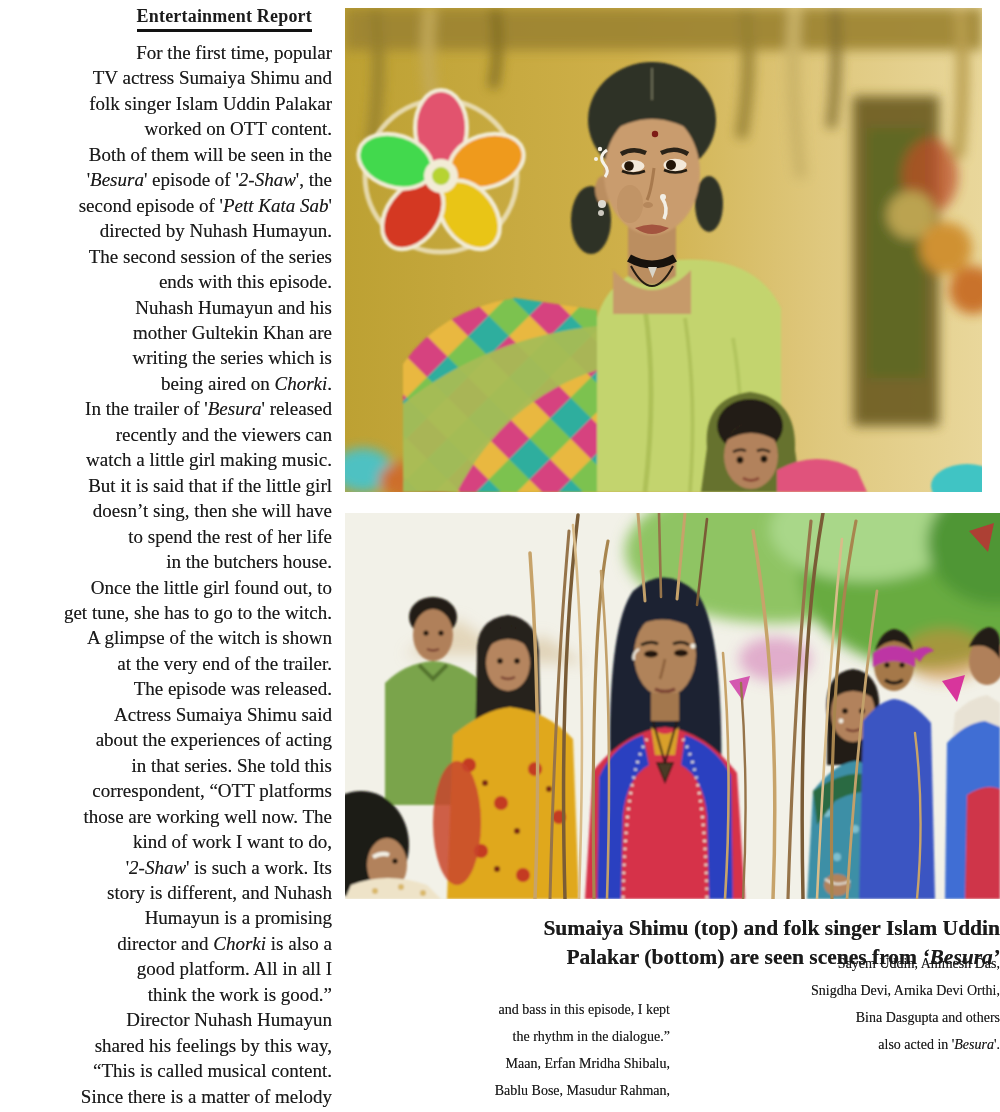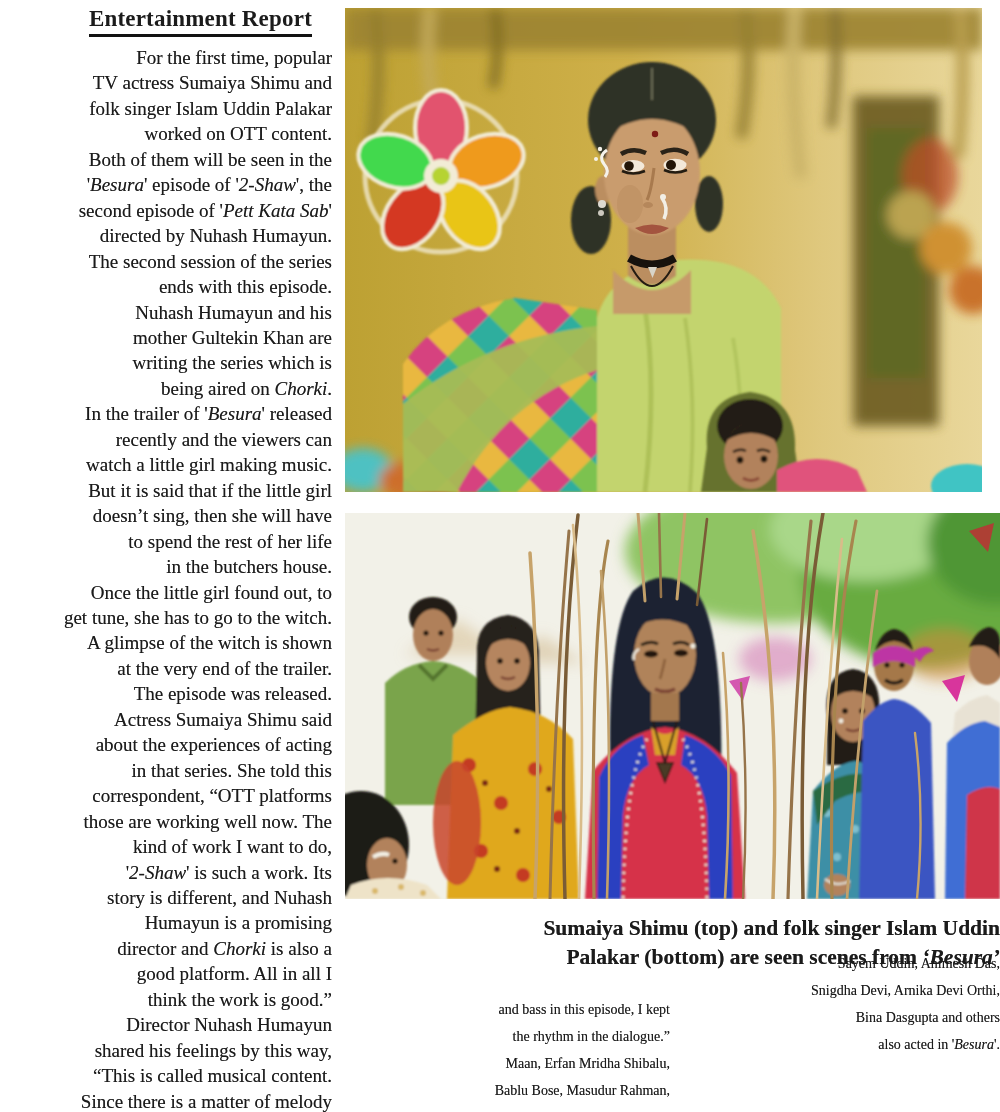--- a/index.html
+++ b/index.html
@@ -1,21 +1,21 @@
 <!DOCTYPE html>
 <html><head>
 <meta charset="utf-8">
 <style>
   html,body { margin:0; padding:0; background:#ffffff; }
   .page {
     position:relative; width:1000px; height:1112px; background:#ffffff;
     font-family:"Liberation Serif", serif; color:#1b1b1b; overflow:hidden;
   }
   .left-col { position:absolute; left:0; top:6px; width:336px; text-align:right; }
-  .heading { font-size:23px; font-weight:bold; margin:0 0 8px 0; padding-right:24px; letter-spacing:.2px; }
+  .heading { font-size:18px; font-weight:bold; margin:0 0 8px 0; padding-right:24px; letter-spacing:.2px; }
   .heading .rule { display:inline-block; border-bottom:3px solid #121212; padding-bottom:2px; }
   .article {
     font-size:19px; line-height:25.45px; padding-right:4px;
     text-shadow:0 0 .4px rgba(20,20,20,.55);
   }
   .photo { position:absolute; overflow:hidden; background:#d8c27a; }
   .photo-top { left:345px; top:8px; width:637px; height:484px; }
   .photo-bottom { left:345px; top:513px; width:655px; height:386px; background:#eef0e6; }
   .caption {
     position:absolute; left:345px; top:914px; width:655px; text-align:right;

